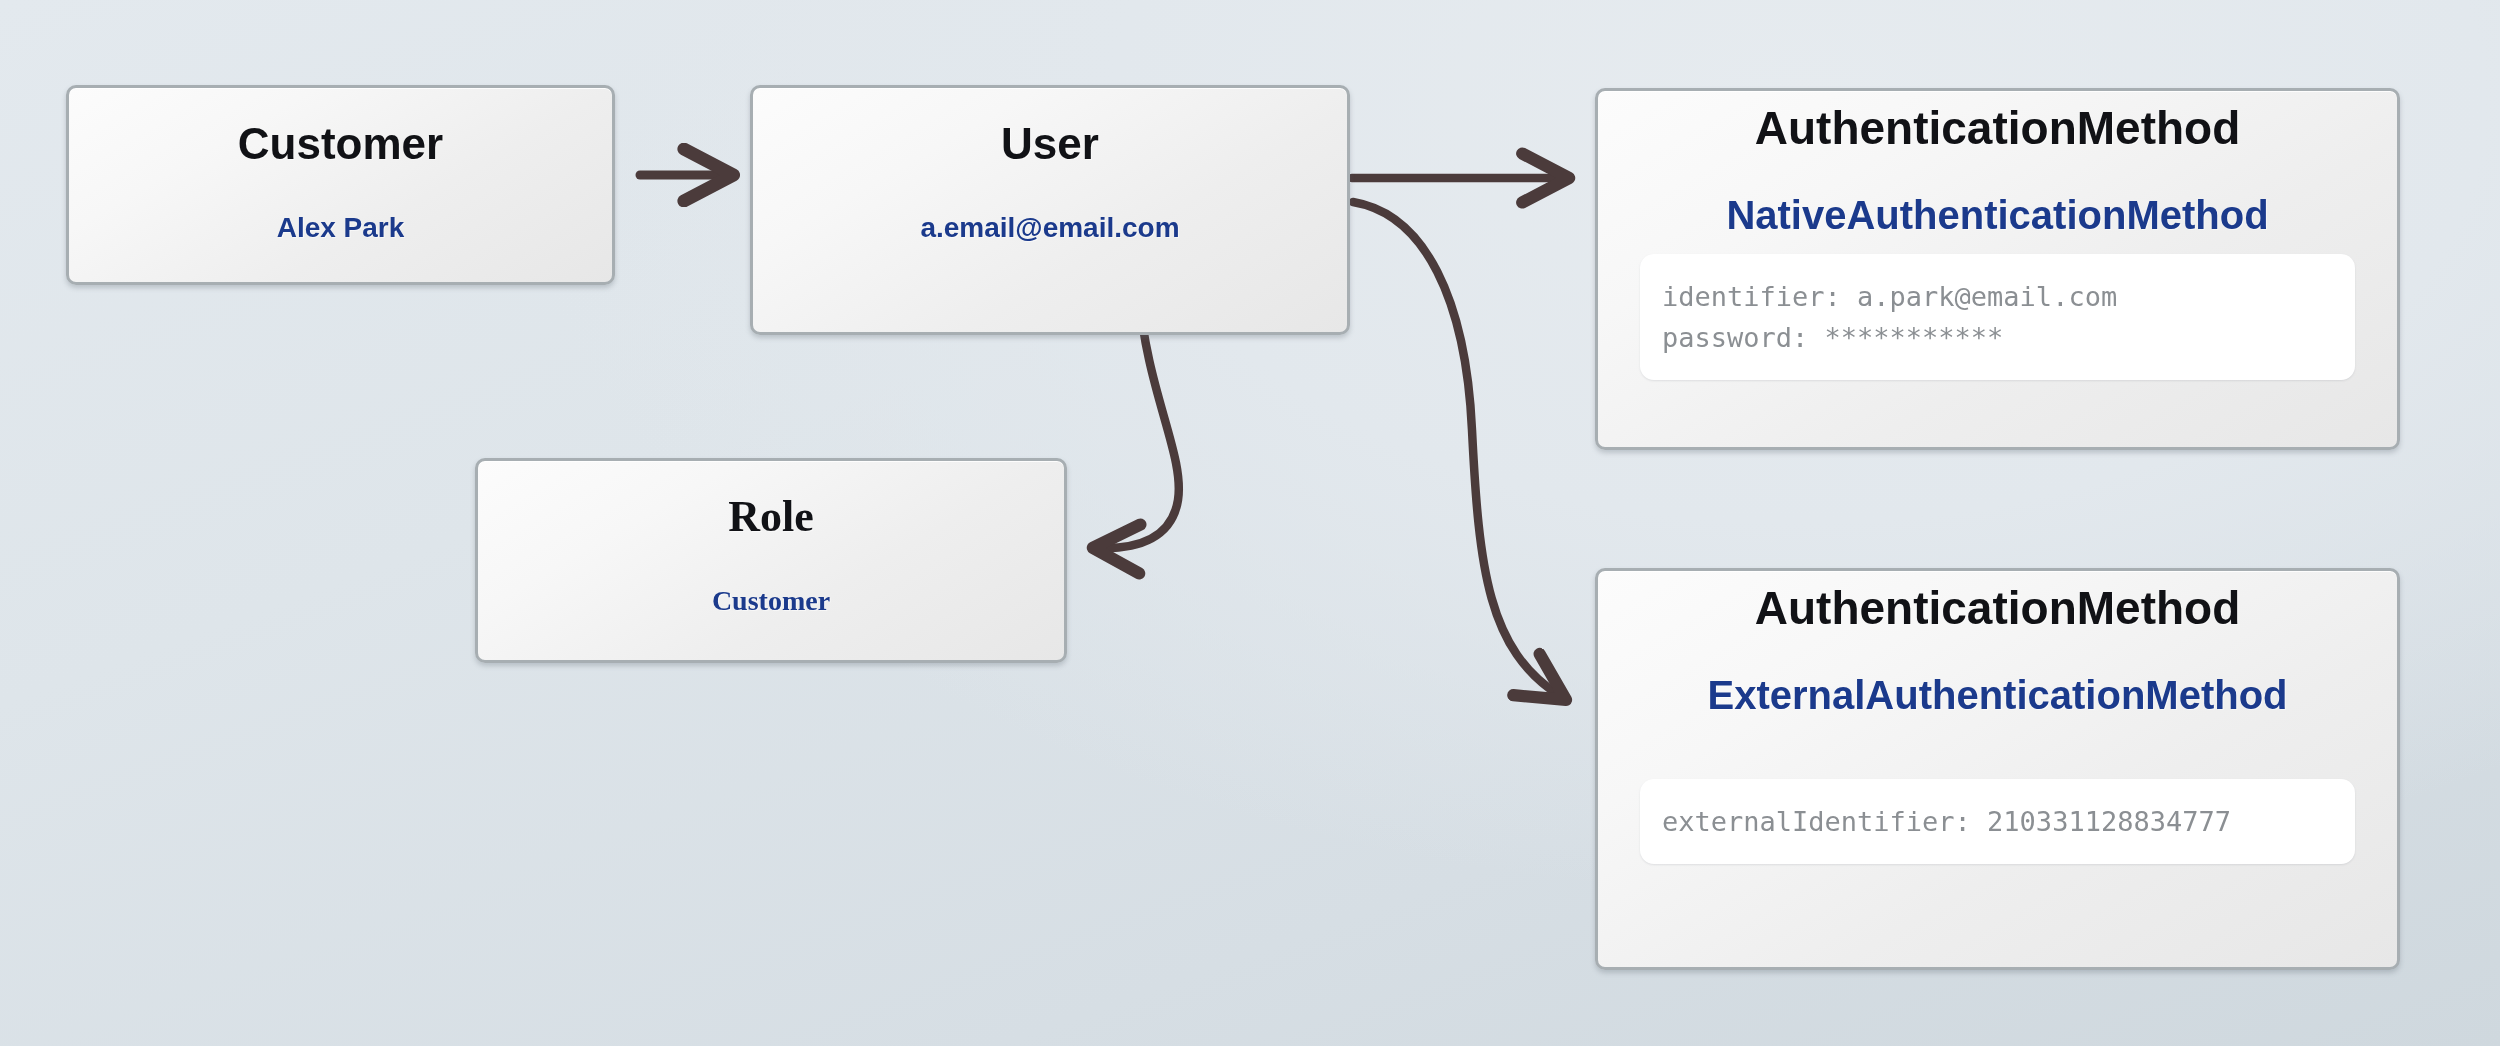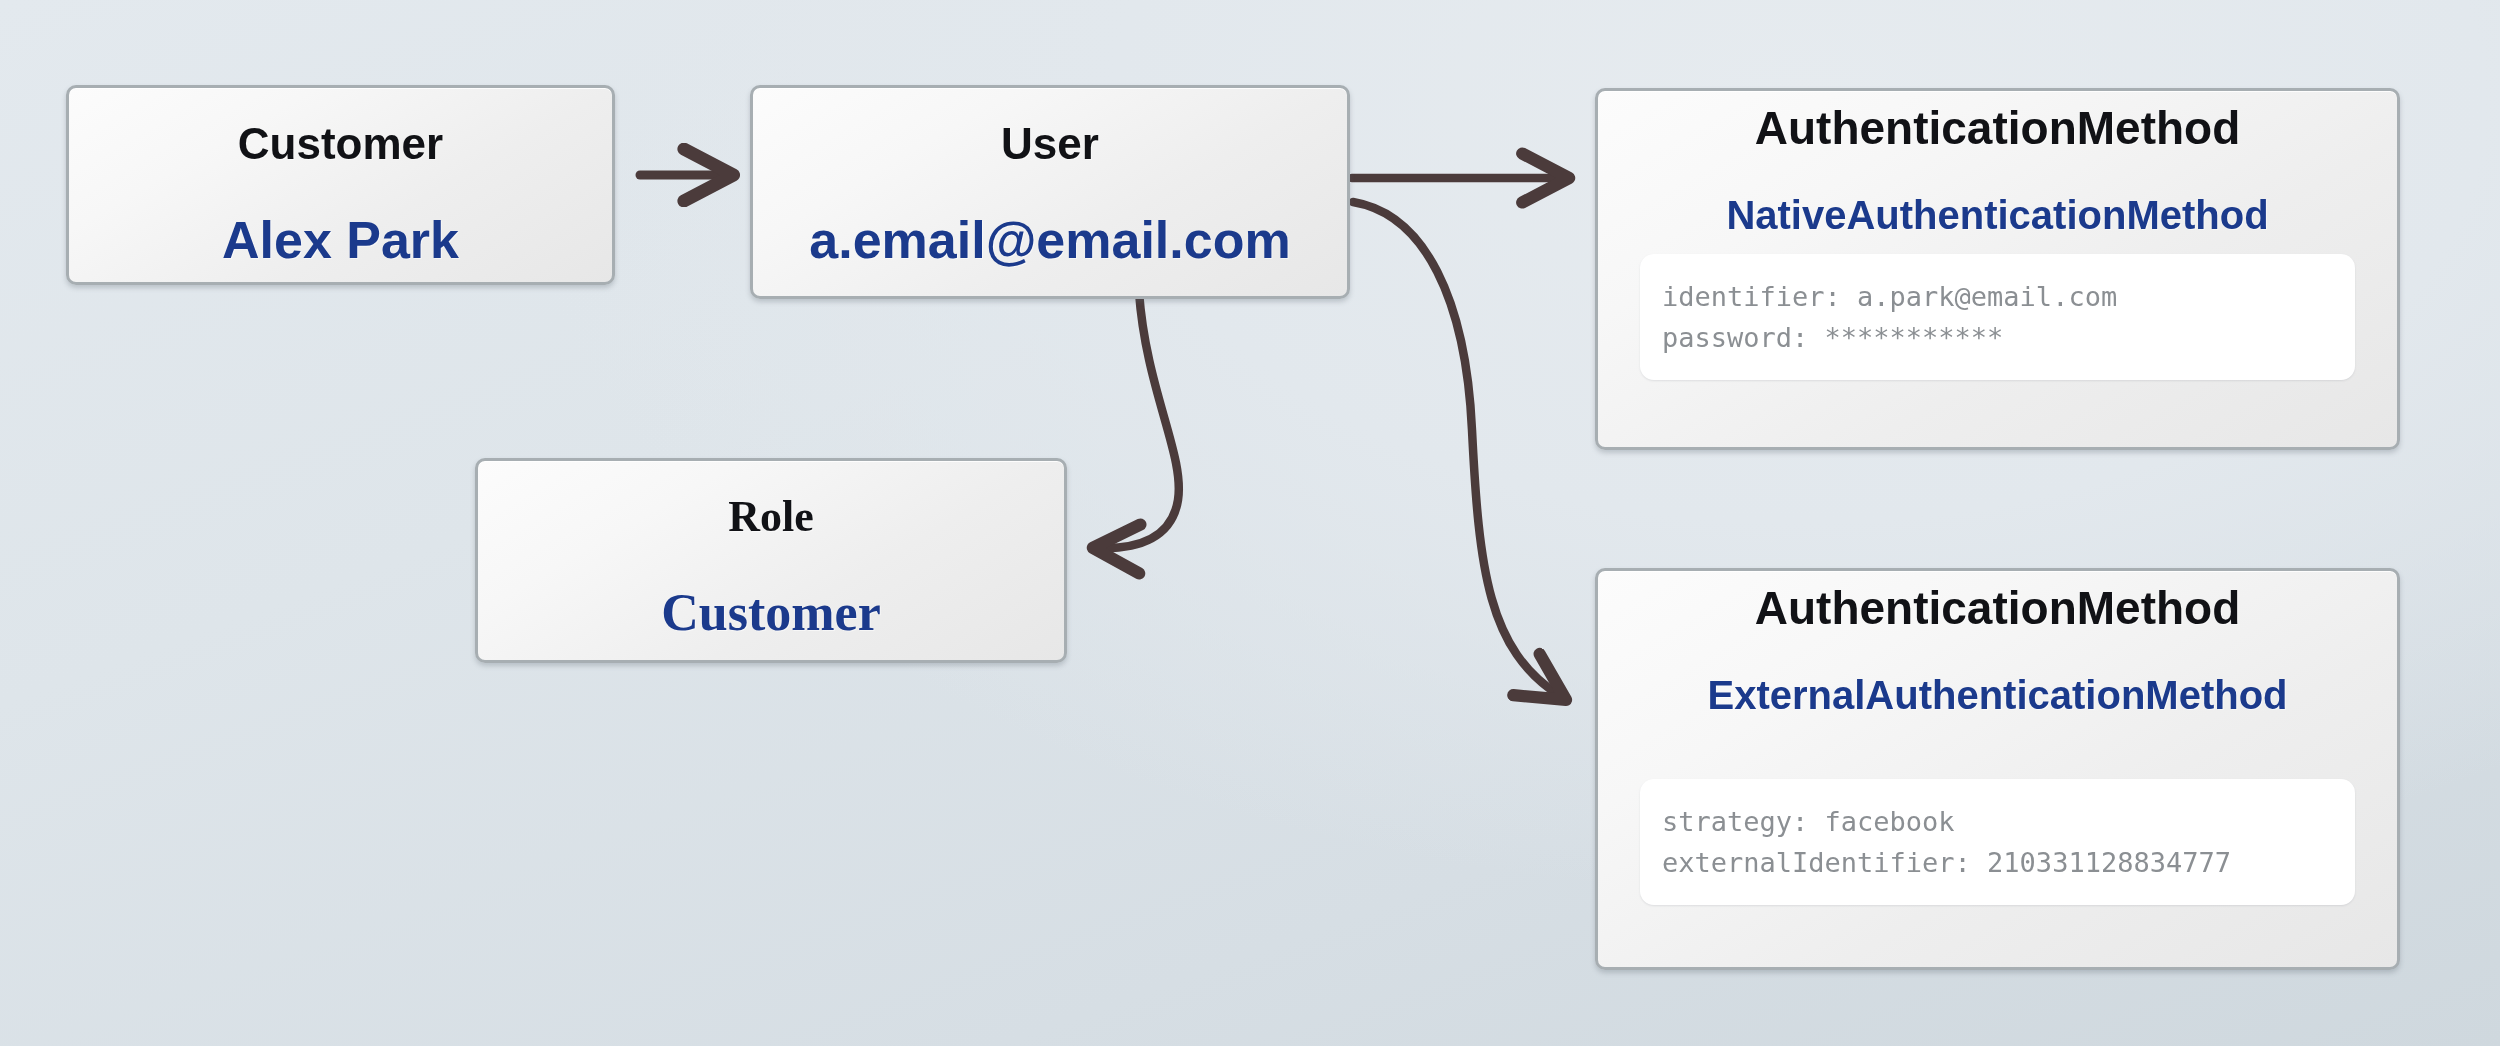--- a/index.html
+++ b/index.html
@@ -36,21 +36,21 @@
   .card-value{
     font-weight:bold;
     color:#1b3a8c;
     text-shadow:1px 1px 0 rgba(255,255,255,.55);
     line-height:1;
     white-space:nowrap;
   }
 
   
   .card.small .card-title{font-size:44px;margin-top:34px;}
-  .card.small .card-value{font-size:52px;margin-top:48px;}
+  .card.small .card-value{font-size:28px;margin-top:48px;}
 
   
   .card.big .card-title{font-size:46px;margin-top:14px;}
   .card.big .card-value{font-size:40px;margin-top:44px;}
 
   .attrs{
     position:absolute;
     left:42px;right:42px;
     background:#ffffff;
     border-radius:14px;
@@ -62,21 +62,21 @@
   .attr-line{
     font-family:"DejaVu Sans Mono","Liberation Mono",monospace;
     font-size:27px;
     color:#8b8f93;
     line-height:1.52;
     white-space:pre;
   }
 
   
   #card-customer{left:66px;  top:85px;  width:549px; height:200px;}
-  #card-user    {left:750px; top:85px;  width:600px; height:214px;}
+  #card-user    {left:750px; top:85px;  width:600px; height:250px;}
   #card-role    {left:475px; top:458px; width:592px; height:205px;font-family:Liberation Serif, serif;}
   #card-native  {left:1595px;top:88px;  width:805px; height:362px;}
   #card-external{left:1595px;top:568px; width:805px; height:402px;}
 
   #card-native .attrs  {top:163px;}
   #card-external .attrs{top:208px;}
 
   #edges{position:absolute;left:0;top:0;width:2500px;height:1046px;pointer-events:none;}
 </style>
 </head>
@@ -121,18 +121,17 @@
     <div class="attrs">
       <div class="attr-line">identifier: a.park@email.com</div>
       <div class="attr-line">password: ***********</div>
     </div>
   </div>
 
   <div class="card big" id="card-external">
     <div class="card-title">AuthenticationMethod</div>
     <div class="card-value">ExternalAuthenticationMethod</div>
     <div class="attrs">
-      <div class="attr-line">strategy: facebook</div>
       <div class="attr-line">externalIdentifier: 210331128834777</div>
     </div>
   </div>
 
 </div>
 
 </body></html>

